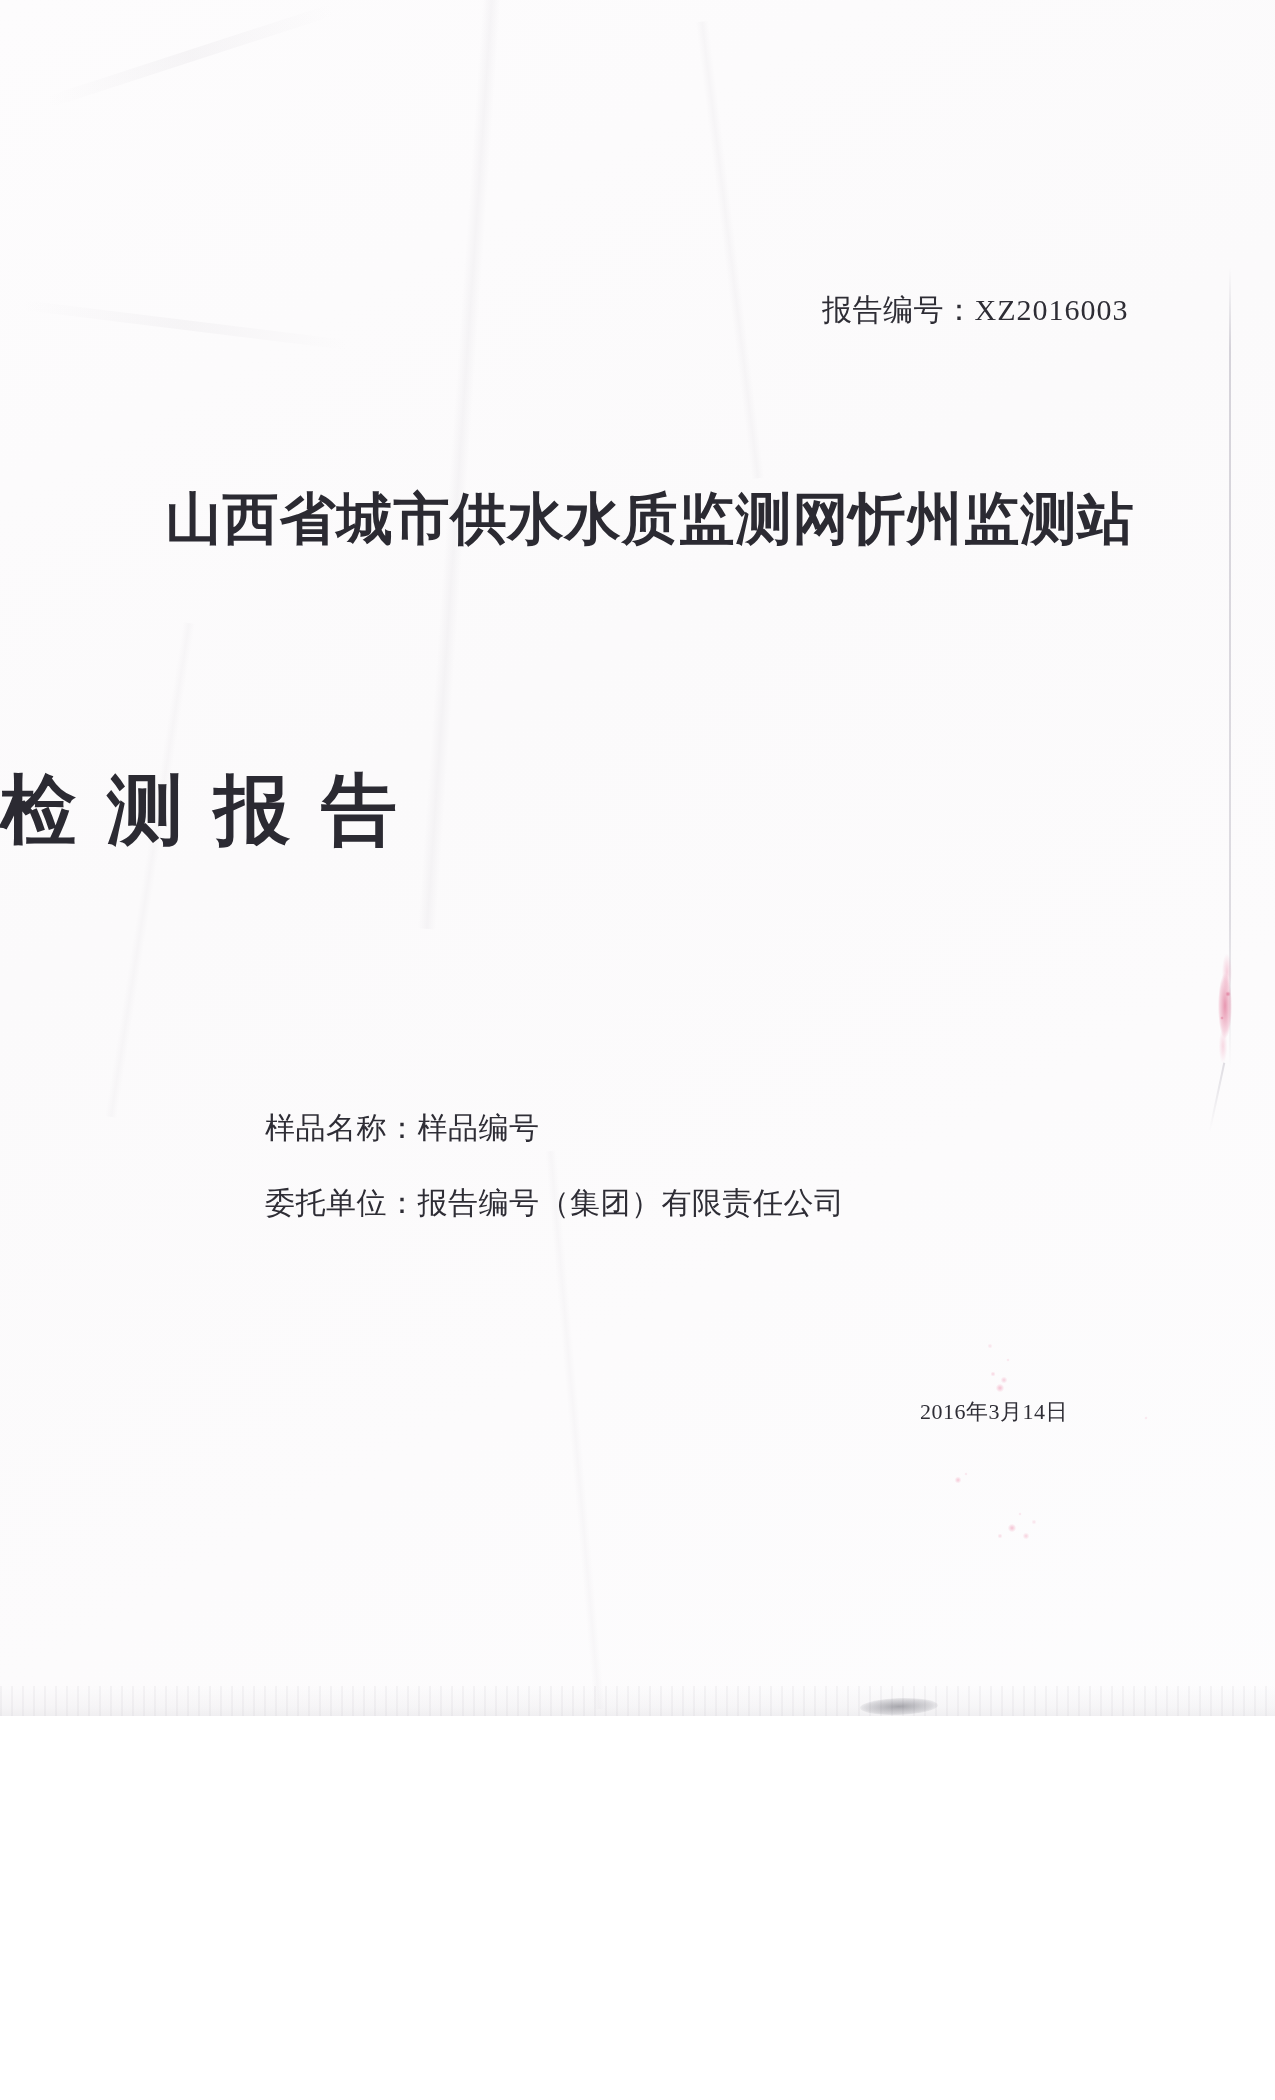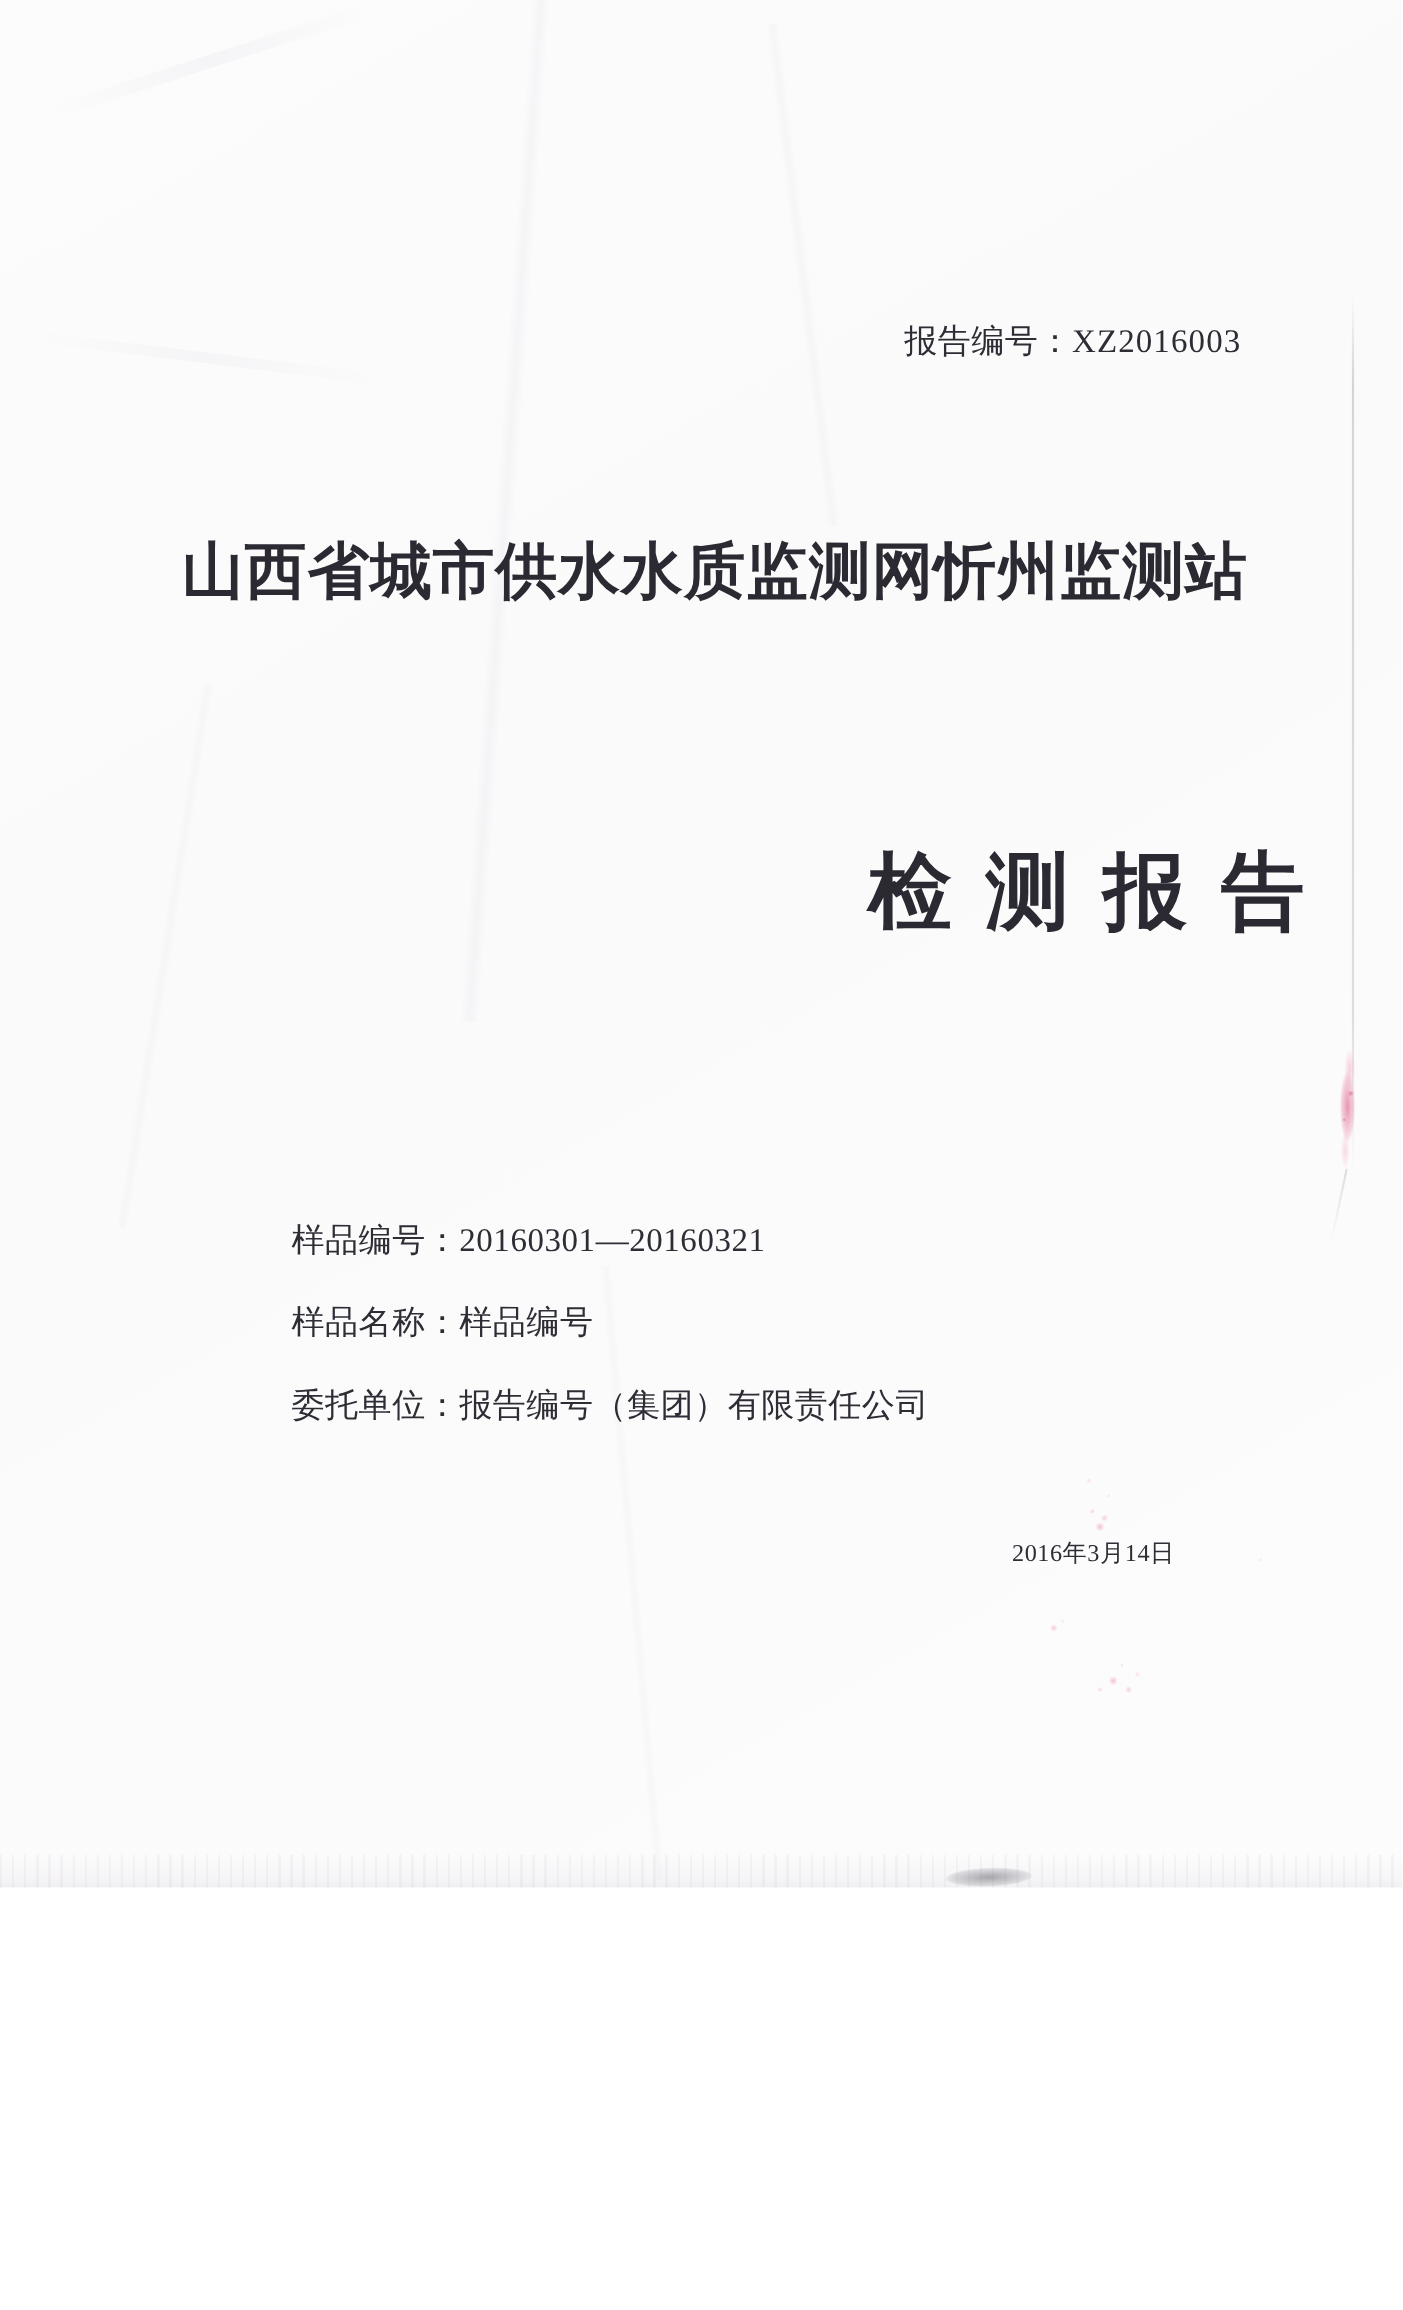--- a/index.html
+++ b/index.html
@@ -92,21 +92,21 @@
     font-size: 30px; letter-spacing: 0.5px; white-space: nowrap;
   }
   .report-no .num { letter-spacing: 1px; }
   .org {
     position: absolute; left: 0; top: 482px; width: 1300px;
     text-align: center; font-size: 56px; font-weight: bold;
     letter-spacing: 1px; color: #2b2a32; white-space: nowrap;
   }
   .main-title {
     position: absolute; left: 0; top: 760px; width: 1187px;
-    text-align: right; font-size: 76px; font-weight: bold;
+    text-align: left; font-size: 76px; font-weight: bold;
     word-spacing: 10px; letter-spacing: 1px; color: #2b2a32; white-space: nowrap;
   }
   .fields { position: absolute; left: 265px; top: 1090px; font-size: 30px; }
   .field-row { line-height: 75px; height: 75px; white-space: nowrap; letter-spacing: 0.5px; }
   .date {
     position: absolute; left: 920px; top: 1397px;
     font-size: 22px; letter-spacing: 0.5px; white-space: nowrap;
   }
 </style>
 </head>
@@ -126,21 +126,20 @@
   <div class="edge-line"></div>
   <div class="edge-curve"></div>
 
   <div class="report-no"><span>报告编号：</span><span class="num">XZ2016003</span></div>
 
   <div class="org">山西省城市供水水质监测网忻州监测站</div>
 
   <div class="main-title">检 测 报 告</div>
 
   <div class="fields">
-    <div class="field-row"><span>样品编号：</span><span>20160301—20160321</span></div>
     <div class="field-row"><span>样品名称：</span><span>样品编号</span></div>
     <div class="field-row"><span>委托单位：</span><span>报告编号（集团）有限责任公司</span></div>
   </div>
 
   <div class="date">2016年3月14日</div>
 
   <div class="stain stain-edge"></div>
   <div class="stain stain-above-date"></div>
   <div class="stain stain-dot"></div>
   <div class="stain stain-cluster"></div>

